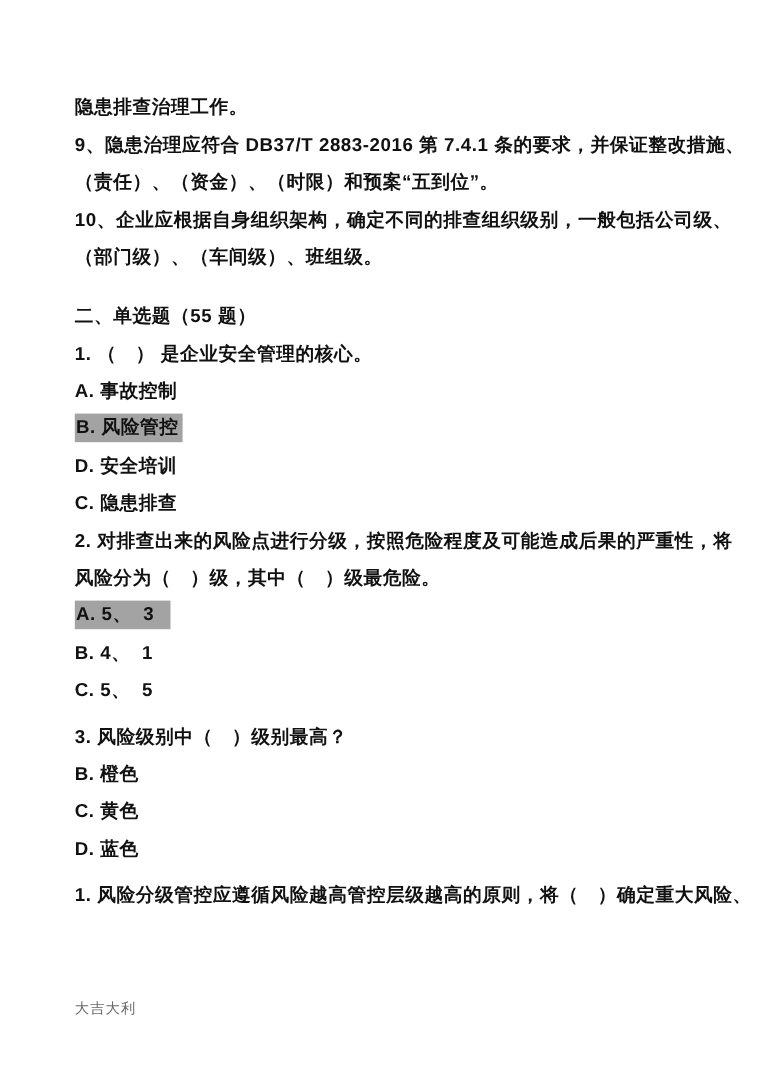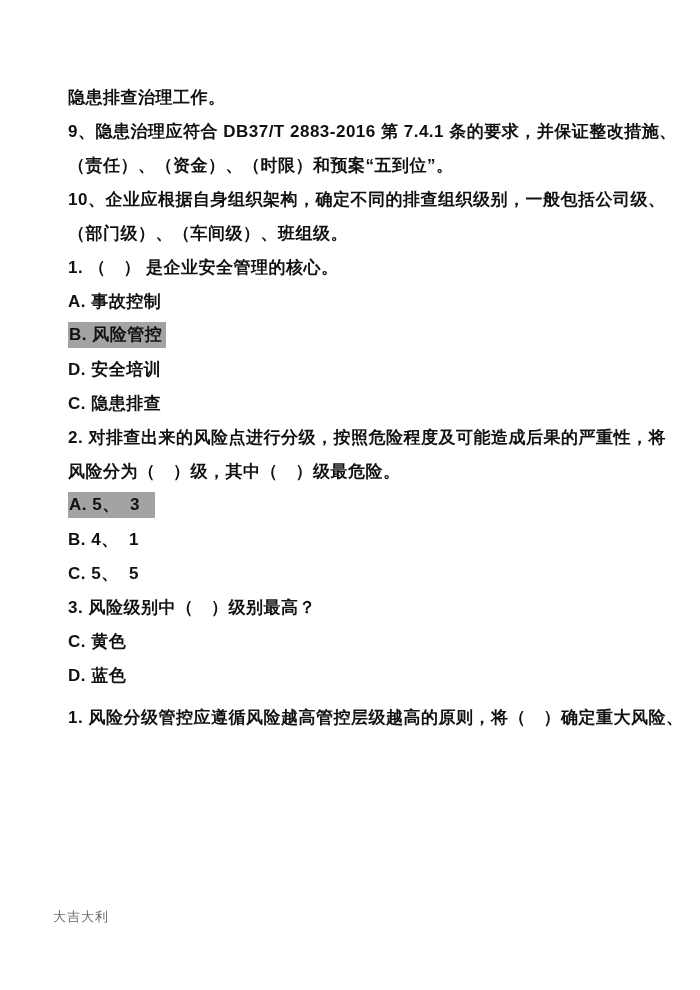--- a/index.html
+++ b/index.html
@@ -32,57 +32,59 @@
   .question { margin-top: 0; }
   
   .doc > .question:nth-child(5),
   .doc > .question:nth-child(6) { margin-top: 8px; }
   .hl {
     background: #a3a3a3;
     padding: 1px 4px 2px 1px;
   }
   .footer {
     position: absolute;
-    left: 53px;
+    left: 68px;
     top: 908px;
     font-size: 13px;
     font-weight: 400;
     color: #6a6a6a;
     letter-spacing: 1px;
   }
 </style>
 </head>
 <body>
 
 <div class="page">
   <div class="doc">
     <div class="intro">
         <div class="line">隐患排查治理工作。</div>
         <div class="line">9、隐患治理应符合 DB37/T 2883-2016 第 7.4.1 条的要求，并保证整改措施、</div>
         <div class="line">（责任）、（资金）、（时限）和预案“五到位”。</div>
         <div class="line">10、企业应根据自身组织架构，确定不同的排查组织级别，一般包括公司级、</div>
         <div class="line">（部门级）、（车间级）、班组级。</div>
       </div>
+    <div class="line section-title">二、单选题（55 题）</div>
 
   <div class="question">
         <div class="line">1. （　） 是企业安全管理的核心。</div>
         <div class="line"><span>A. 事故控制</span></div>
         <div class="line"><span class="hl">B. 风险管控</span></div>
         <div class="line"><span>D. 安全培训</span></div>
         <div class="line"><span>C. 隐患排查</span></div>
       </div>
       <div class="question">
         <div class="line">2. 对排查出来的风险点进行分级，按照危险程度及可能造成后果的严重性，将</div>
         <div class="line">风险分为（　）级，其中（　）级最危险。</div>
         <div class="line"><span class="hl">A. 5、  3  </span></div>
         <div class="line"><span>B. 4、  1</span></div>
         <div class="line"><span>C. 5、  5</span></div>
       </div>
       <div class="question">
         <div class="line">3. 风险级别中（　）级别最高？</div>
+        <div class="line"><span>B. 橙色</span></div>
         <div class="line"><span>C. 黄色</span></div>
         <div class="line"><span>D. 蓝色</span></div>
       </div>
       <div class="question">
         <div class="line">1. 风险分级管控应遵循风险越高管控层级越高的原则，将（　）确定重大风险、</div>
       </div>
     </div>
   <div class="footer">大吉大利</div>
 </div>
 

